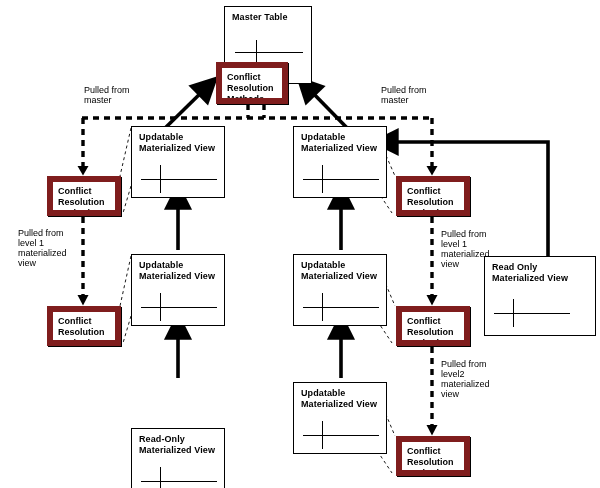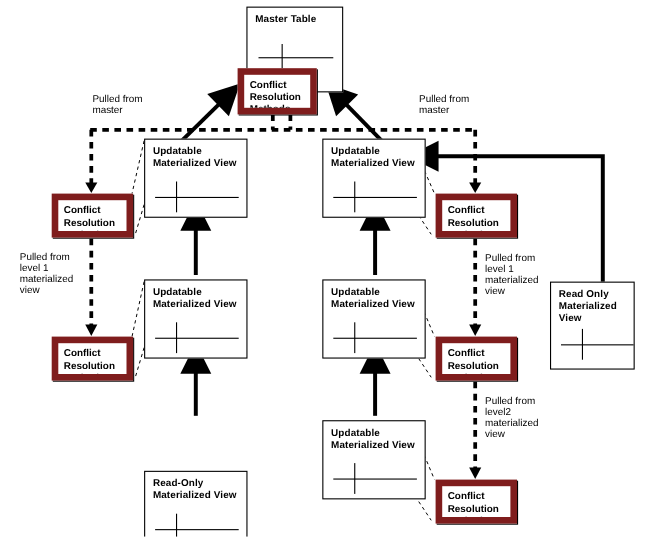--- a/index.html
+++ b/index.html
@@ -245,21 +245,21 @@
 Materialized View</div>
     <span class="tbl-h" style="left:9px; top:52px; width:76px;"></span>
     <span class="tbl-v" style="left:28px; top:38px; height:28px;"></span>
   </div>
   <div class="crm" style="left:396px; top:436px; width:74px; height:40px;">
     <div class="crm-label">Conflict
 Resolution
 Methods</div>
   </div>
 
-  <div class="node mv-box" style="left:500px; top:256px; width:77px; height:80px;">
+  <div class="node mv-box" style="left:484px; top:256px; width:112px; height:80px;">
     <div class="title">Read Only
 Materialized View</div>
     <span class="tbl-h" style="left:9px; top:56px; width:76px;"></span>
     <span class="tbl-v" style="left:28px; top:42px; height:28px;"></span>
   </div>
 
   <div class="ann" style="left:84px; top:85px; width:80px;">Pulled from
 master</div>
 
   <div class="ann" style="left:381px; top:85px; width:80px;">Pulled from

